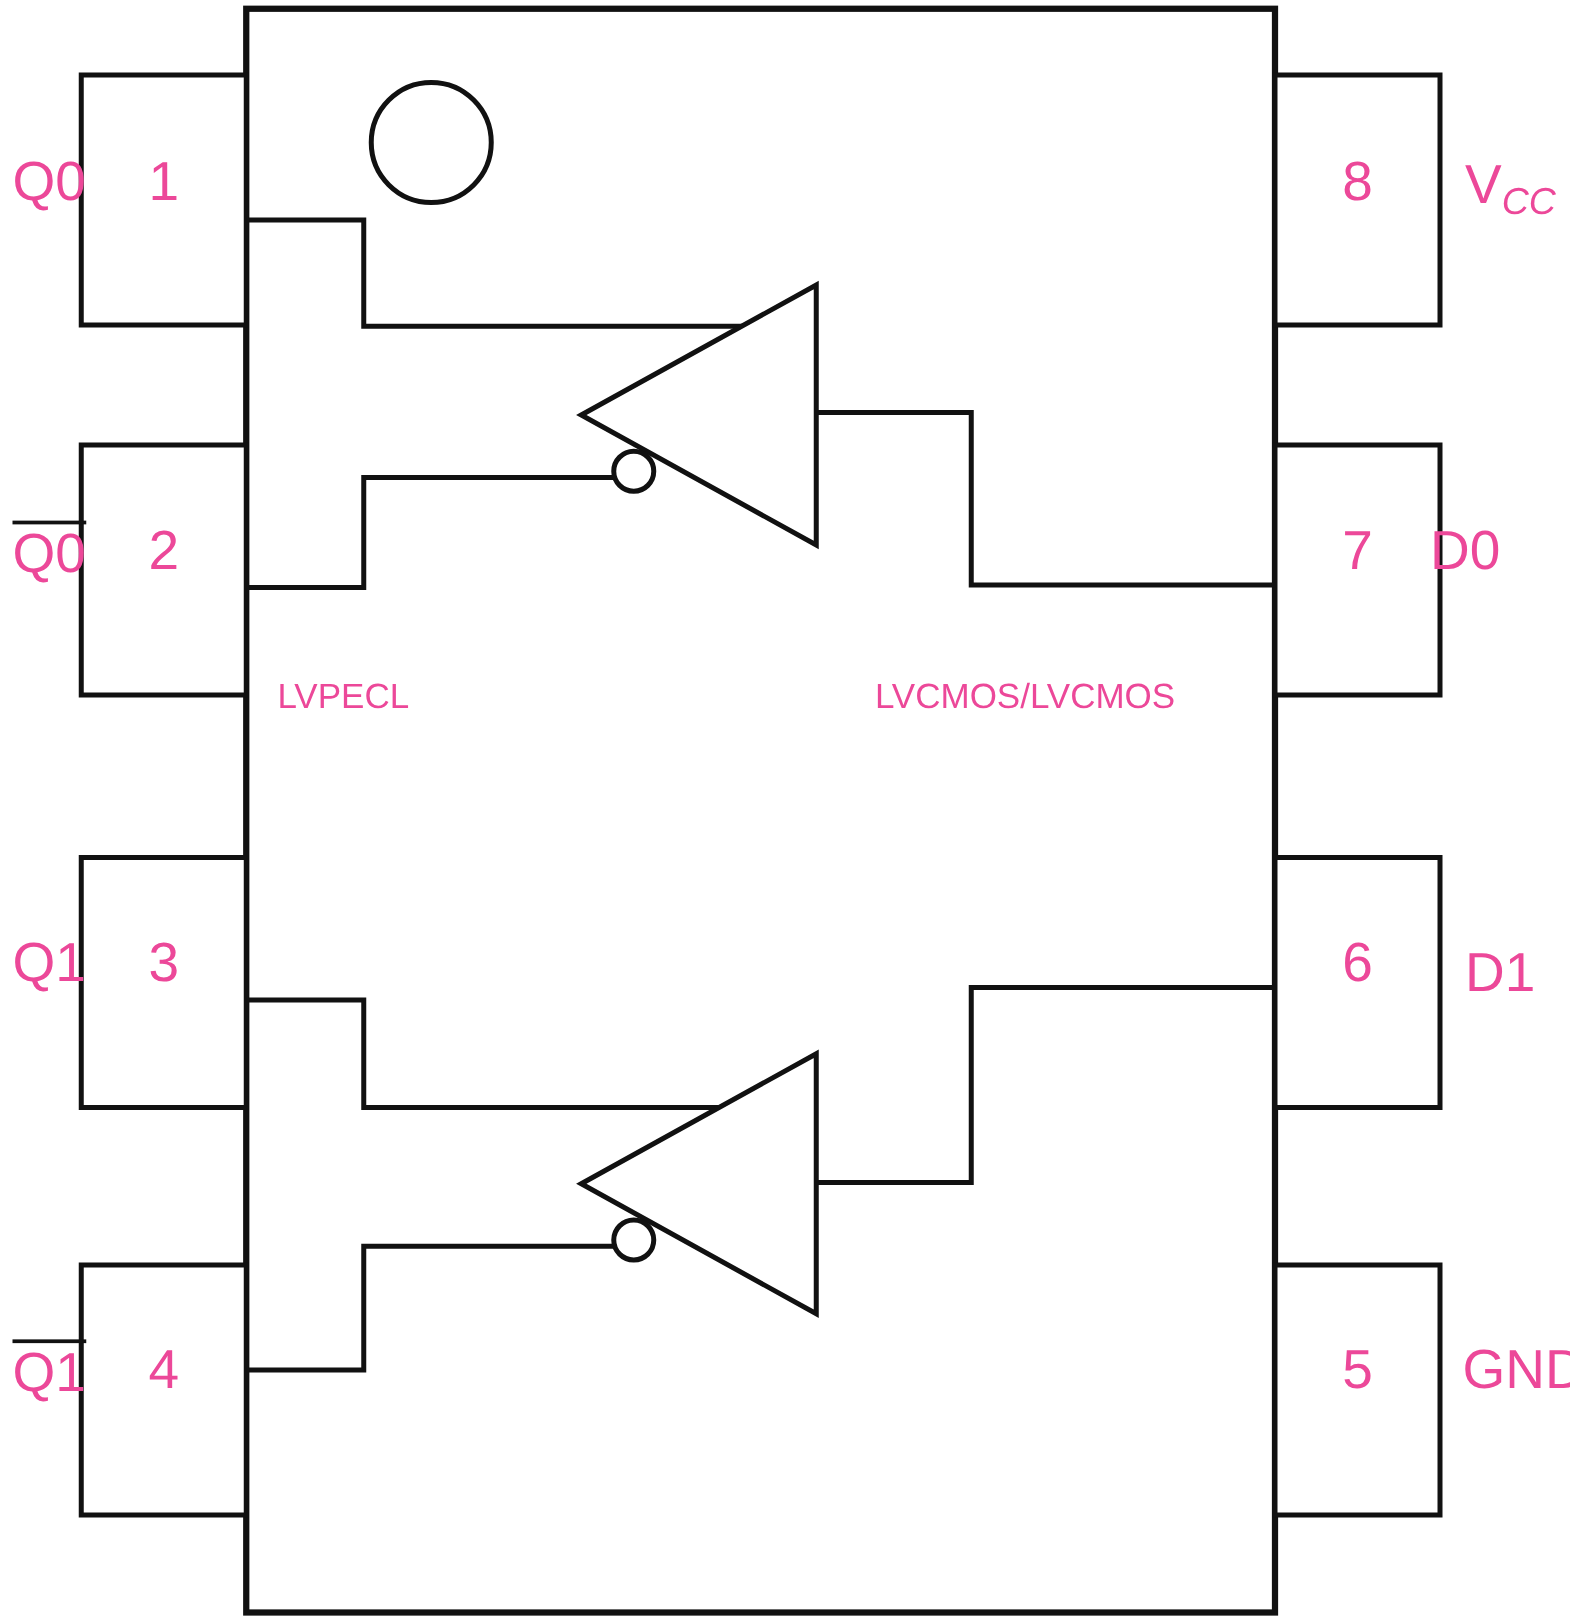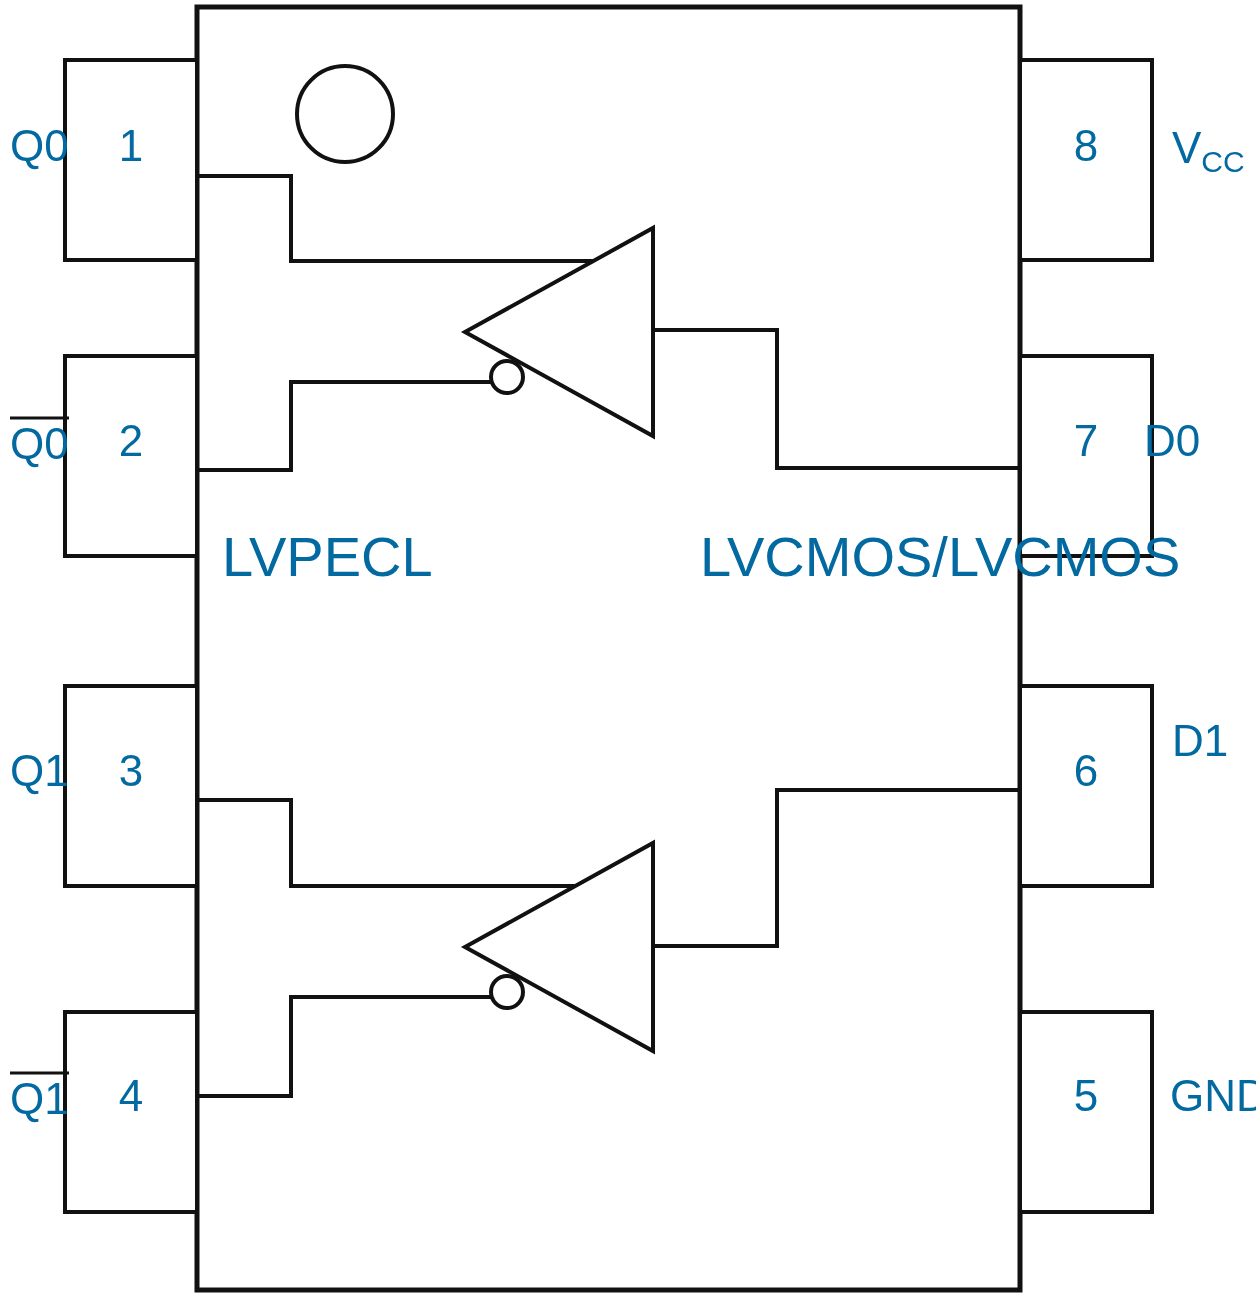--- a/index.html
+++ b/index.html
@@ -11,34 +11,35 @@
     font-family: "Liberation Sans", sans-serif;
     color: #111111;
     overflow: hidden;
   }
   .stage svg { position: absolute; left: 0; top: 0; }
   .txt {
     position: absolute;
     font-size: 44px;
     line-height: 1;
     white-space: nowrap;
-    color: #0369a1;
+    color: #ec4899;
   }
   .num { transform: translate(-50%, -50%); }
   .vcenter { transform: translateY(-50%); }
-  .region { font-size: 56px; }
+  .region { font-size: 28px; }
   .ov {
     display: inline-block;
     border-top: 3px solid #111111;
     padding-top: 2px;
   }
   .sub {
     font-size: 30px;
     position: relative;
     top: 9px;
+    font-style: italic;
   }
 </style>
 </head>
 <body>
 
 <div class="stage">
 
   <svg width="1256" height="1295" viewBox="0 0 1256 1295">
 
     <rect x="197" y="7" width="823" height="1283" fill="#ffffff" stroke="#111111" stroke-width="5"></rect>
@@ -79,19 +80,19 @@
   <div class="txt num" style="left:1086px; top:771px">6</div>
   <div class="txt num" style="left:1086px; top:1096px">5</div>
 
   <div class="txt vcenter" style="left:10px; top:146px">Q0</div>
   <div class="txt vcenter" style="left:10px; top:441px"><span class="ov">Q0</span></div>
   <div class="txt vcenter" style="left:10px; top:771px">Q1</div>
   <div class="txt vcenter" style="left:10px; top:1096px"><span class="ov">Q1</span></div>
 
   <div class="txt vcenter" style="left:1172px; top:148px"><span>V</span><span class="sub">CC</span></div>
   <div class="txt vcenter" style="left:1144px; top:441px">D0</div>
-  <div class="txt vcenter" style="left:1172px; top:741px">D1</div>
+  <div class="txt vcenter" style="left:1172px; top:779px">D1</div>
   <div class="txt vcenter" style="left:1170px; top:1096px">GND</div>
 
   <div class="txt region vcenter" style="left:222px; top:557px">LVPECL</div>
   <div class="txt region vcenter" style="left:700px; top:557px">LVCMOS/LVCMOS</div>
 
 </div>
 
 </body></html>

